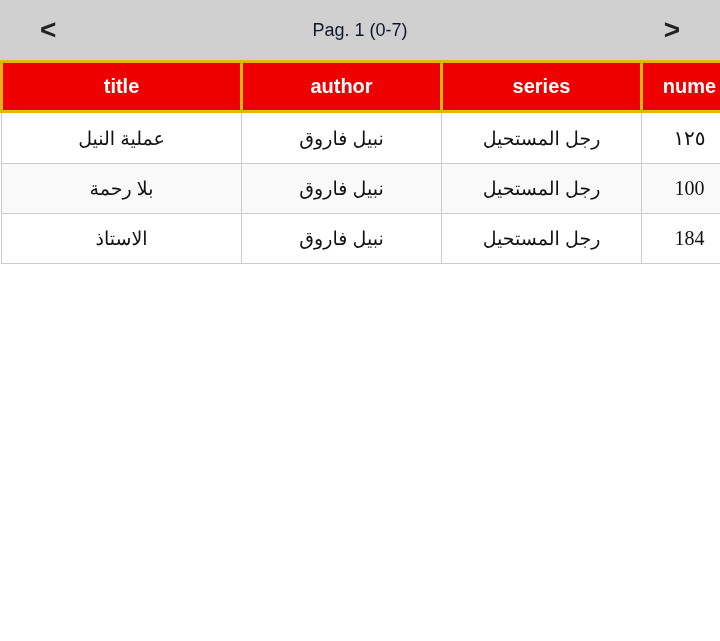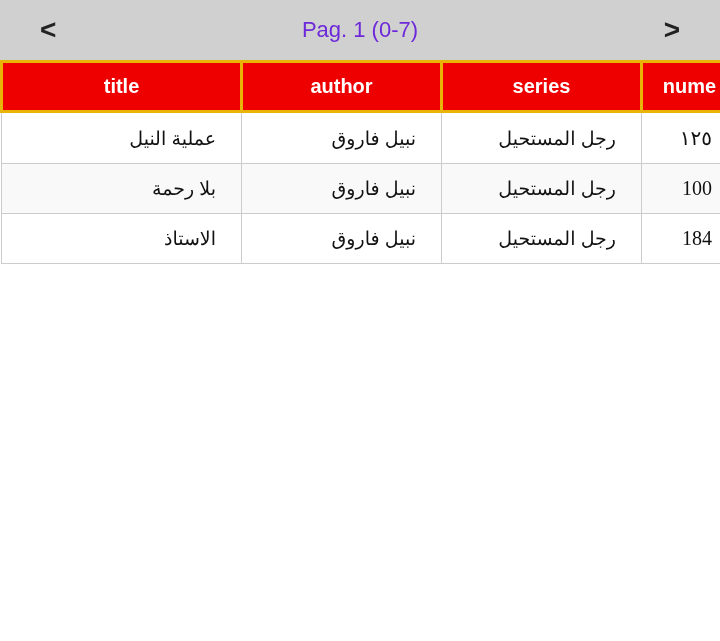--- a/index.html
+++ b/index.html
@@ -29,22 +29,22 @@
       background: #d0d0d0;
       border: none;
       font-size: 28px;
       font-weight: bold;
       cursor: pointer;
       color: #222;
       padding: 5px 20px;
     }
 
     .nav-title {
-      font-size: 22px;
-      color: #6d28d9;
+      font-size: 18px;
+      color: #0f172a;
     }
 
     .table-container {
       width: 100%;
       overflow-x: auto;
     }
 
     table {
       width: 100%;
       border-collapse: collapse;
@@ -59,21 +59,21 @@
       padding: 12px 8px;
       text-align: center;
       border: 3px solid #eab308;
     }
 
     tbody tr td {
       background: #ffffff;
       color: #111;
       font-size: 19px;
       padding: 13px 25px;
-      text-align: right;
+      text-align: center;
       border: 1px solid #ccc;
       direction: rtl;
     }
 
     tbody tr:nth-child(even) td {
       background: #f9f9f9;
     }
 
     .col-num {
       width: 96px;

